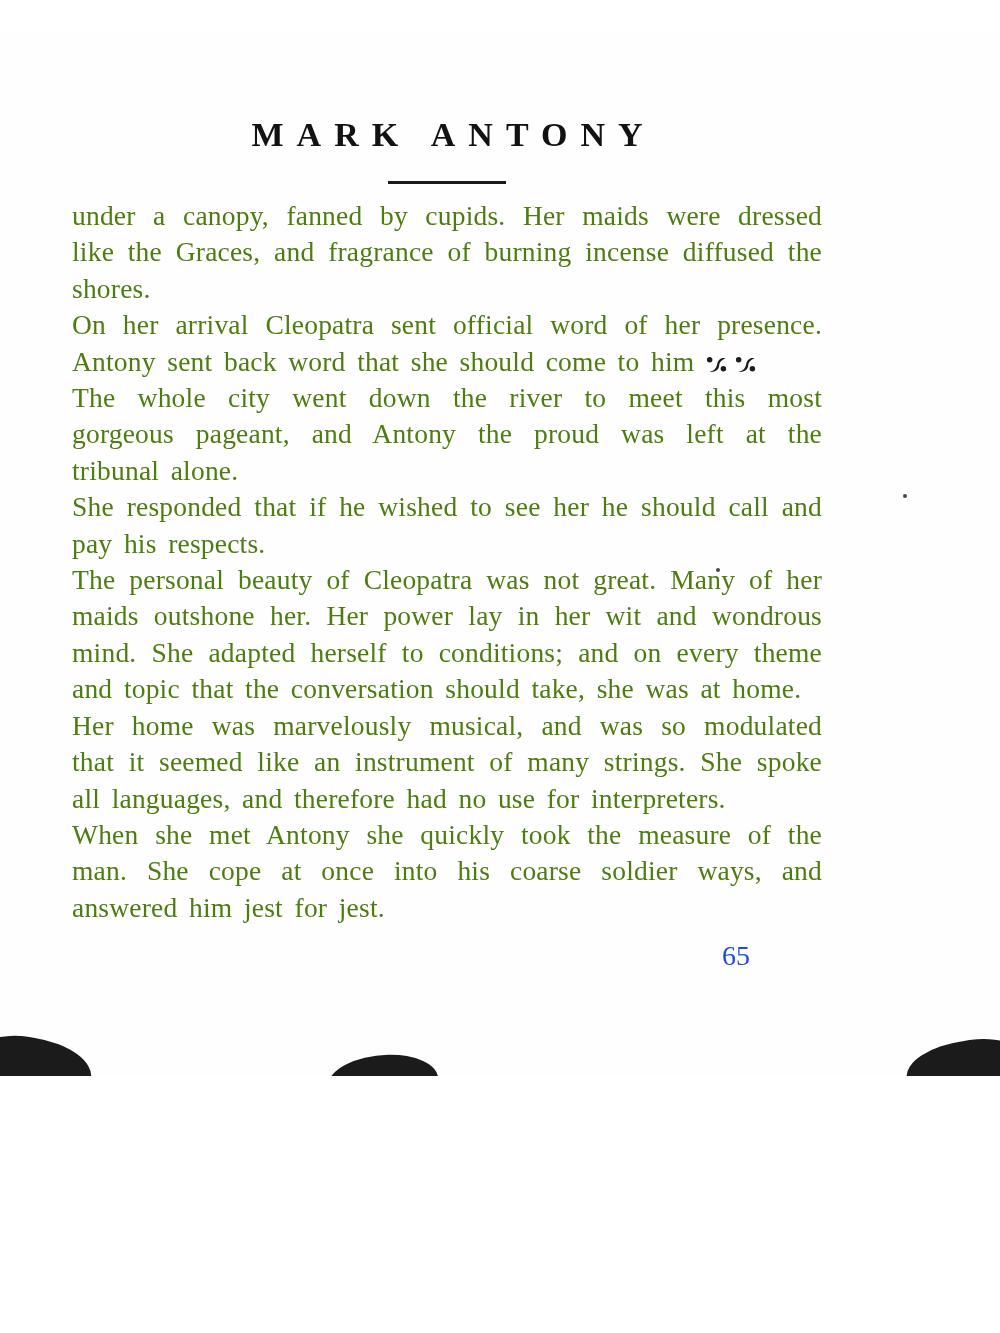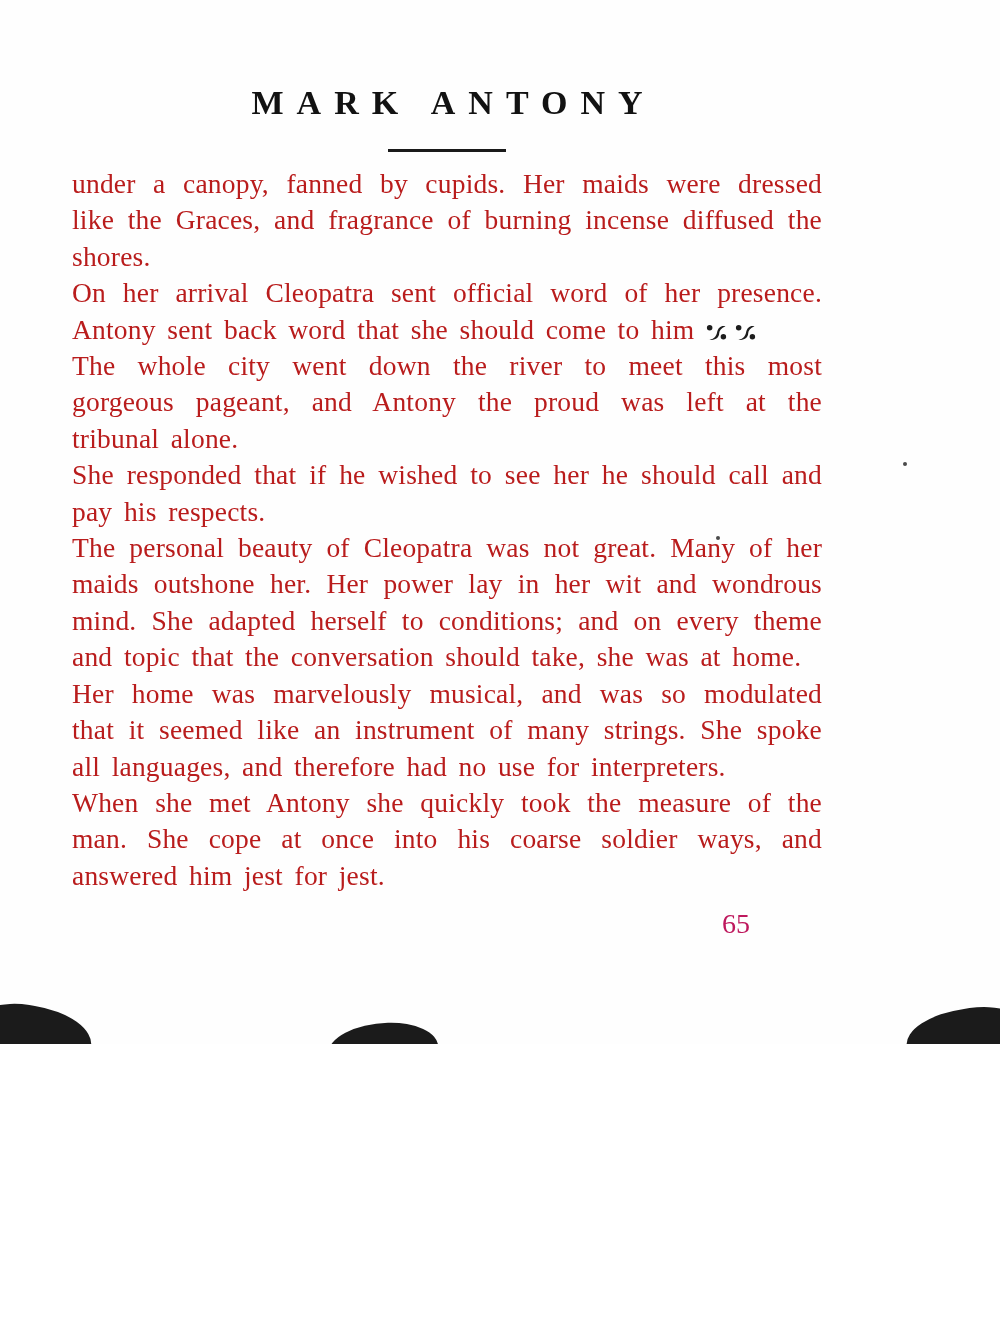--- a/index.html
+++ b/index.html
@@ -12,20 +12,21 @@
     color: #151515;
     position: relative;
     overflow: hidden;
   }
   .page {
     position: relative;
     width: 1000px;
     height: 1044px;
     background: #fefefe;
     overflow: hidden;
+    margin-top: 32px;
   }
   .page-title {
     position: absolute;
     top: 84px;
     left: 72px;
     width: 750px;
     margin: 0;
     padding-left: 13px;
     text-align: center;
     font-size: 34px;
@@ -47,36 +48,36 @@
     left: 72px;
     width: 750px;
   }
   .text-block p {
     margin: 0;
     font-size: 27.5px;
     line-height: 36.4px;
     text-align: justify;
     word-spacing: 4.5px;
     letter-spacing: 0.2px;
-    color: #b91c1c;
+    color: #4d7c0f;
   }
   .ornaments {
     white-space: nowrap;
     margin-left: 10px;
   }
   .ornaments svg {
     vertical-align: -3px;
     margin-right: 5px;
   }
   .page-number {
     margin-top: 14px;
     font-size: 28px;
     text-align: right;
     padding-right: 72px;
-    color: #be185d;
+    color: #1d4ed8;
   }
   .artifact {
     position: absolute;
     background: #1b1b1b;
   }
   .art-bl {
     left: -26px;
     bottom: -22px;
     width: 118px;
     height: 60px;

